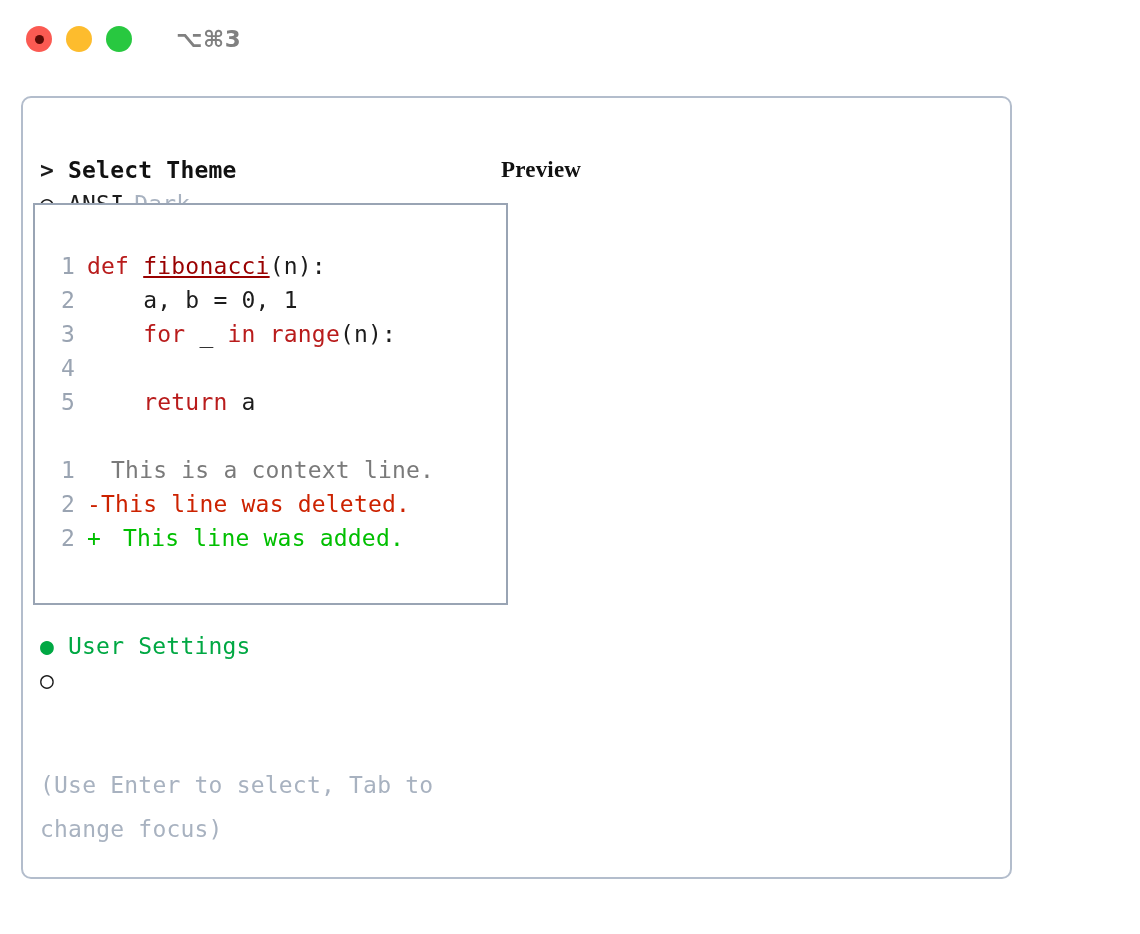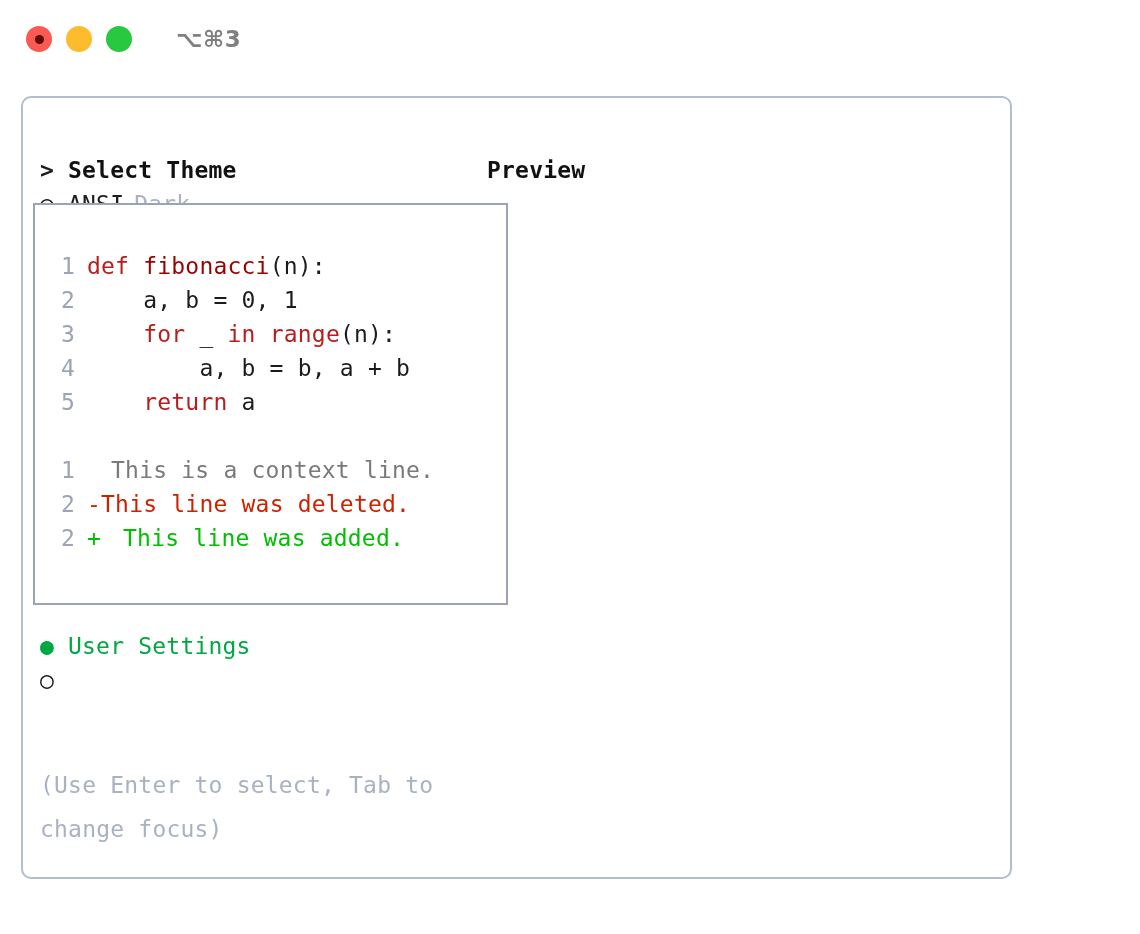--- a/index.html
+++ b/index.html
@@ -123,23 +123,24 @@
     width: 410px;
     font-size: 23px;
     line-height: 44px;
     color: #a8b2c0;
     letter-spacing: 0.2px;
   }
 
   
   #preview-column {
     position: absolute;
-    left: 464px;
+    left: 478px;
     top: 55px;
     width: 490px;
+    font-family: Liberation Serif, serif;
   }
   #preview-heading {
     font-size: 23px;
     font-weight: bold;
     color: #111111;
     letter-spacing: 0.2px;
     height: 34px;
     display: flex;
     align-items: center;
   }
@@ -168,21 +169,21 @@
     letter-spacing: 0.2px;
   }
   .lineno {
     width: 26px;
     flex: 0 0 26px;
     text-align: right;
     color: #9aa4b2;
     margin-right: 12px;
   }
   .tok-kw    { color: #b91c1c; }
-  .tok-fn    { color: #990000; }
+  .tok-fn    { color: #990000; text-decoration: underline; }
   .tok-plain { color: #1c1c1c; }
   .tok-ctx   { color: #7a7a7a; }
   .tok-del   { color: #cc2200; }
   .tok-add   { color: #00bf00; }
   .blank-code-row { height: 34px; }
 </style>
 </head>
 <body>
 
 <div id="app-window">
@@ -306,21 +307,20 @@
           <span class="tok-kw">for</span>
           <span class="tok-plain"> _ </span>
           <span class="tok-kw">in</span>
           <span class="tok-plain"> </span>
           <span class="tok-kw">range</span>
           <span class="tok-plain">(n):</span>
         </div>
 
         <div class="code-row">
           <span class="lineno">4</span>
-          <span class="tok-plain">        a, b = b, a + b</span>
         </div>
 
         <div class="code-row">
           <span class="lineno">5</span>
           <span class="tok-plain">    </span>
           <span class="tok-kw">return</span>
           <span class="tok-plain"> a</span>
         </div>
 
         <div class="blank-code-row"></div>

